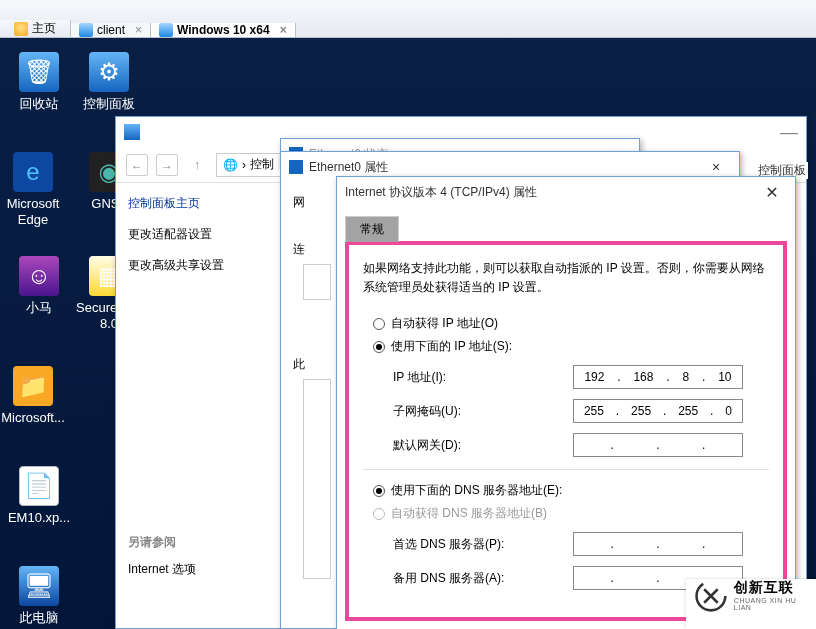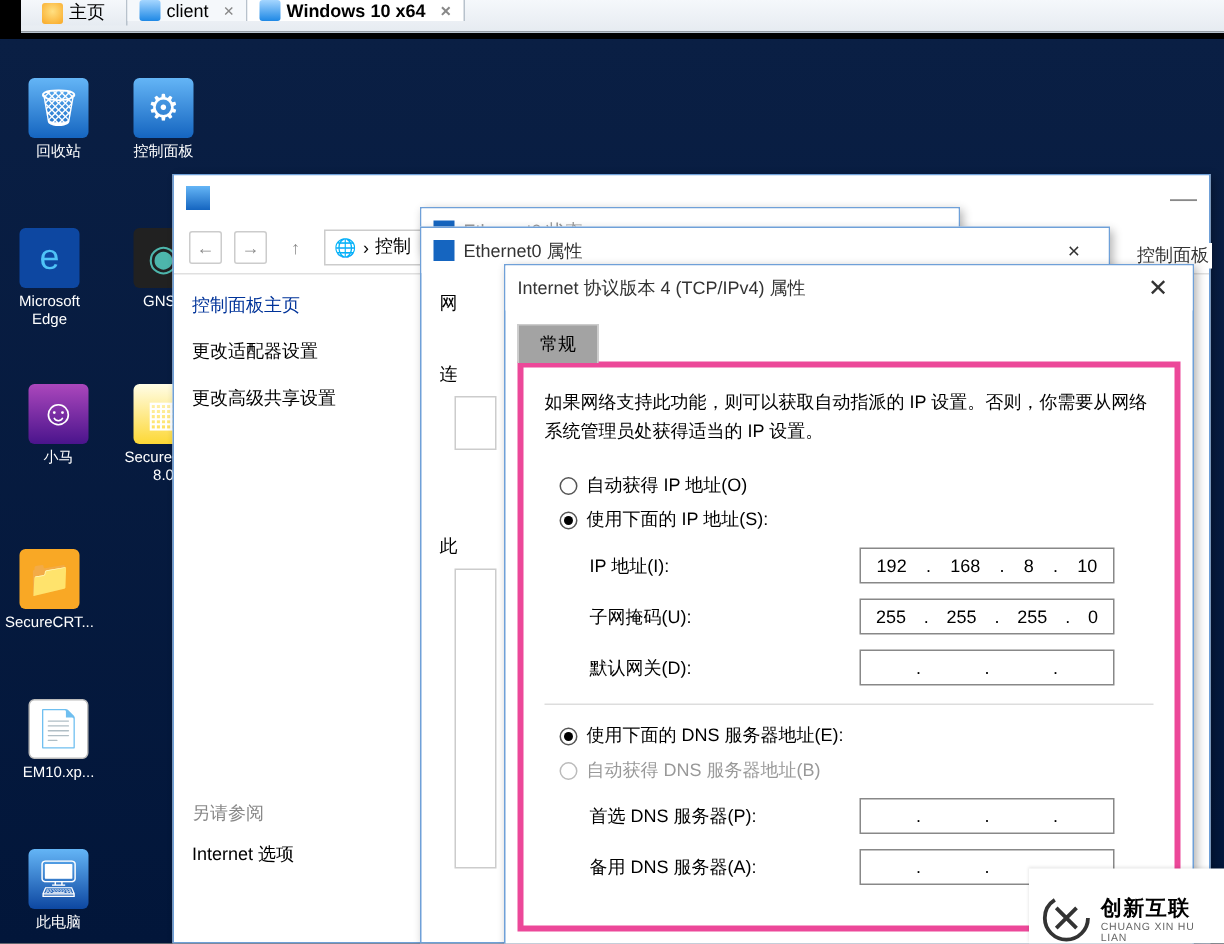--- a/index.html
+++ b/index.html
@@ -1,19 +1,19 @@
 <!DOCTYPE html>
 <html><head>
 <meta charset="utf-8">
 <style>
   * { box-sizing: border-box; font-family: "Microsoft YaHei", "Segoe UI", sans-serif; font-size: 12px; }
   body { margin: 0; padding: 0; width: 816px; height: 629px; overflow: hidden; background: #000; position: relative; }
   
   
-  .tab-bar { position: absolute; top: 0; left: 14px; right: 0; height: 22px; background: linear-gradient(#f5f8fb,#e6ebf1); display: flex; align-items: flex-start; border-bottom: 1px solid #b8c2cc; z-index: 3; }
+  .tab-bar { position: absolute; top: 0; left: 0; right: 0; height: 38px; background: linear-gradient(#f5f8fb,#e6ebf1); display: flex; align-items: flex-end; border-bottom: 1px solid #b8c2cc; z-index: 3; }
   .tab { display: flex; align-items: center; padding: 0 8px; border-right: 1px solid #b8c2cc; gap: 4px; background: #f5f8fb; }
   .tab.home { background: linear-gradient(#f5f8fb,#e6ebf1); padding: 0 14px;}
   .tab .ic { width: 14px; height: 14px; display: inline-block; }
   .tab .close { color: #888; margin-left: 6px; }
   .ic-home { background: radial-gradient(circle at 50% 40%,#ffe082,#f9a825); border-radius: 2px; }
   .ic-client { background: linear-gradient(#a5d6ff,#1e88e5); border-radius: 2px; }
   .ic-win { background: linear-gradient(#a5d6ff,#1e88e5); border-radius: 2px; }
   
   
   .desktop { position: absolute; top: 26px; left: 0; right: 0; bottom: 0; background: linear-gradient(180deg,#0a1f44 0%,#02163a 100%); z-index: 1; }
@@ -21,38 +21,38 @@
   .dicon .gl { width: 40px; height: 40px; margin: 0 auto 4px; border-radius: 4px; display: flex; align-items: center; justify-content: center; font-size: 24px; }
   .recycle .gl { background: linear-gradient(#64b5f6,#1565c0); }
   .cpanel .gl { background: linear-gradient(#64b5f6,#1565c0); }
   .edge .gl { background: #0d47a1; color: #4fc3f7; }
   .gns3 .gl { background: #212121; color: #4db6ac; }
   .xma .gl { background: linear-gradient(#ab47bc,#4a148c); }
   .crt .gl { background: linear-gradient(#fffde7,#fdd835); }
   .admin .gl { background: #f9a825; }
   .em .gl { background: #fff; border:1px solid #bbb; }
   .pc .gl { background: linear-gradient(#64b5f6,#0d47a1); }
-  .dicon span { display: block; line-height: 1.2; font-size: 10px; }
+  .dicon span { display: block; line-height: 1.2; font-size: 13px; }
 
   
   .win { position: absolute; background: #fff; border: 1px solid #6fa0d8; box-shadow: 2px 2px 6px rgba(0,0,0,.3); }
   .win .tb { height: 30px; background: #fff; display: flex; align-items: center; padding: 0 8px; color: #333; }
   .win .tb .ttl { flex: 1; }
   .win .tb .x { width: 30px; text-align: center; font-size: 14px; }
   
   
   .w1 { left: 115px; top: 116px; width: 692px; height: 513px; z-index: 2; }
   .w1 .bar1 { height: 36px; display: flex; align-items: center; padding: 0 10px; gap: 8px; border-bottom: 1px solid #e0e0e0; }
   .w1 .bar1 .navbtn { width: 22px; height: 22px; border: 1px solid #ccc; border-radius: 2px; display:flex;align-items:center;justify-content:center;color:#888;}
   .w1 .bar1 .crumb { border: 1px solid #ccc; height: 24px; display: flex; align-items: center; padding: 0 6px; gap: 4px; }
   .w1 .body { display: flex; height: calc(100% - 66px); }
   .w1 .side { width: 160px; padding: 12px; }
   .w1 .side .link { color: #000000; margin-bottom: 14px; cursor: pointer; }
   .w1 .side .hdr { color: #003399; margin-bottom: 14px; font-family: Liberation Mono, monospace; }
-  .w1 .sep { color: #888; margin-top: 260px; margin-bottom: 10px;}
+  .w1 .sep { color: #888; margin-top: 260px; margin-bottom: 10px; font-weight: bold;}
   
   
   .w2 { left: 280px; top: 138px; width: 360px; height: 30px; z-index: 3; }
   
   
   .w3 { left: 280px; top: 151px; width: 460px; height: 478px; z-index: 4; }
   .w3 .inner { padding: 12px; }
   .w3 .label1 { margin-bottom: 6px; }
   
   
@@ -70,21 +70,21 @@
   .w4 .field-row label { width: 180px; }
   .w4 .ipbox { border: 1px solid #888; width: 170px; height: 24px; display: flex; align-items: center; justify-content: space-around; padding: 0 4px; font-family: monospace; }
   .w4 .ipbox .dot { color: #000; }
   .w4 .ipbox.empty { color: #000; }
   .w4 hr { border: none; border-top: 1px solid #ddd; margin: 12px 0; }
 
   
   .rightlabel { position:absolute; right: 8px; top: 162px; color:#333; z-index:4; background:#fff; padding:0 2px;}
 
   
-  .cx { position:absolute; right:0; bottom:0; width:130px; height:50px; background:#fff; z-index:20; display:flex; align-items:flex-end; gap:6px; padding-left:8px; box-shadow:-1px -1px 2px rgba(0,0,0,.1);}
+  .cx { position:absolute; right:0; bottom:0; width:130px; height:50px; background:#fff; z-index:20; display:flex; align-items:flex-start; gap:6px; padding-left:8px; box-shadow:-1px -1px 2px rgba(0,0,0,.1);}
   .cx svg { width:34px; height:34px;}
   .cx .t1 { font-size:14px; font-weight:bold; letter-spacing:1px;}
   .cx .t2 { font-size:7px; color:#666; letter-spacing:.5px;}
 </style>
 </head>
 <body>
 
 <div class="tab-bar">
   <div class="tab home">
     <span class="ic ic-home"></span>
@@ -122,21 +122,21 @@
   <div class="dicon xma" style="left:6px; top:230px;">
       <div class="gl">☺</div>
       <span>小马</span>
     </div>
   <div class="dicon crt" style="left:76px; top:230px;">
       <div class="gl">▦</div>
       <span>SecureCRT 8.0</span>
     </div>
   <div class="dicon admin" style="left:0px; top:340px;">
       <div class="gl">📁</div>
-      <span>SecureCRT...</span>
+      <span>Microsoft...</span>
     </div>
   <div class="dicon em" style="left:6px; top:440px;">
       <div class="gl">📄</div>
       <span>EM10.xp...</span>
     </div>
   <div class="dicon pc" style="left:6px; top:540px;">
       <div class="gl">🖥</div>
       <span>此电脑</span>
     </div>
 </div>

